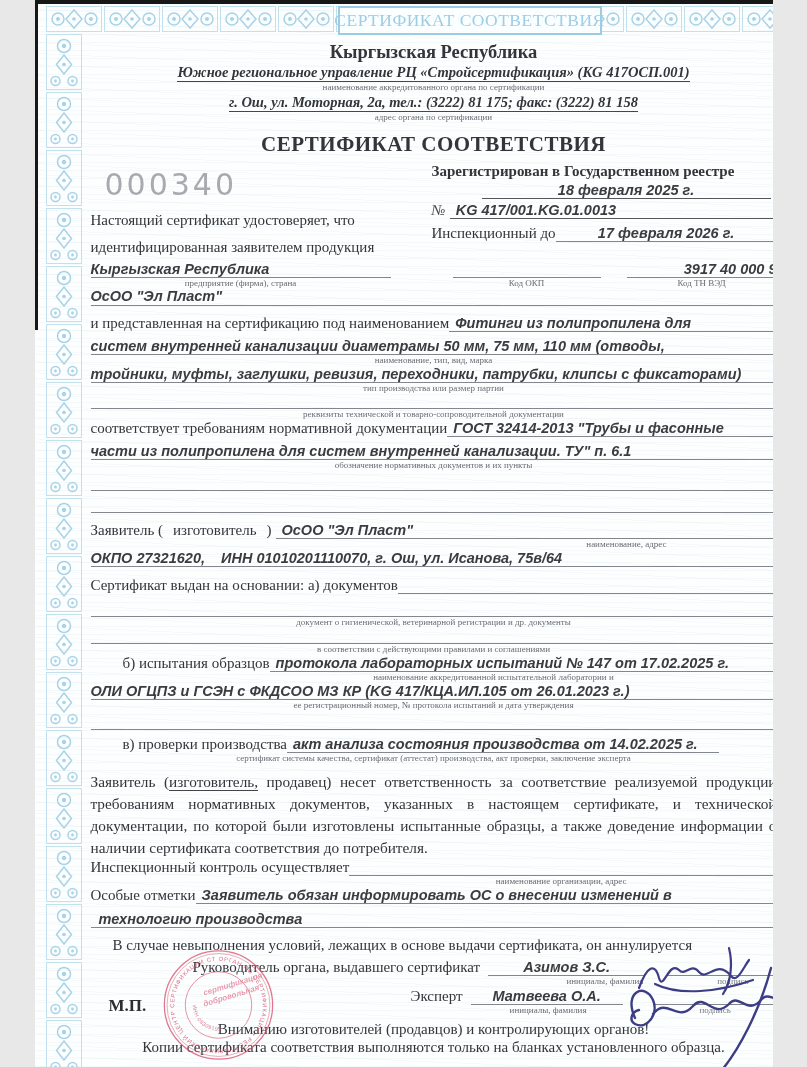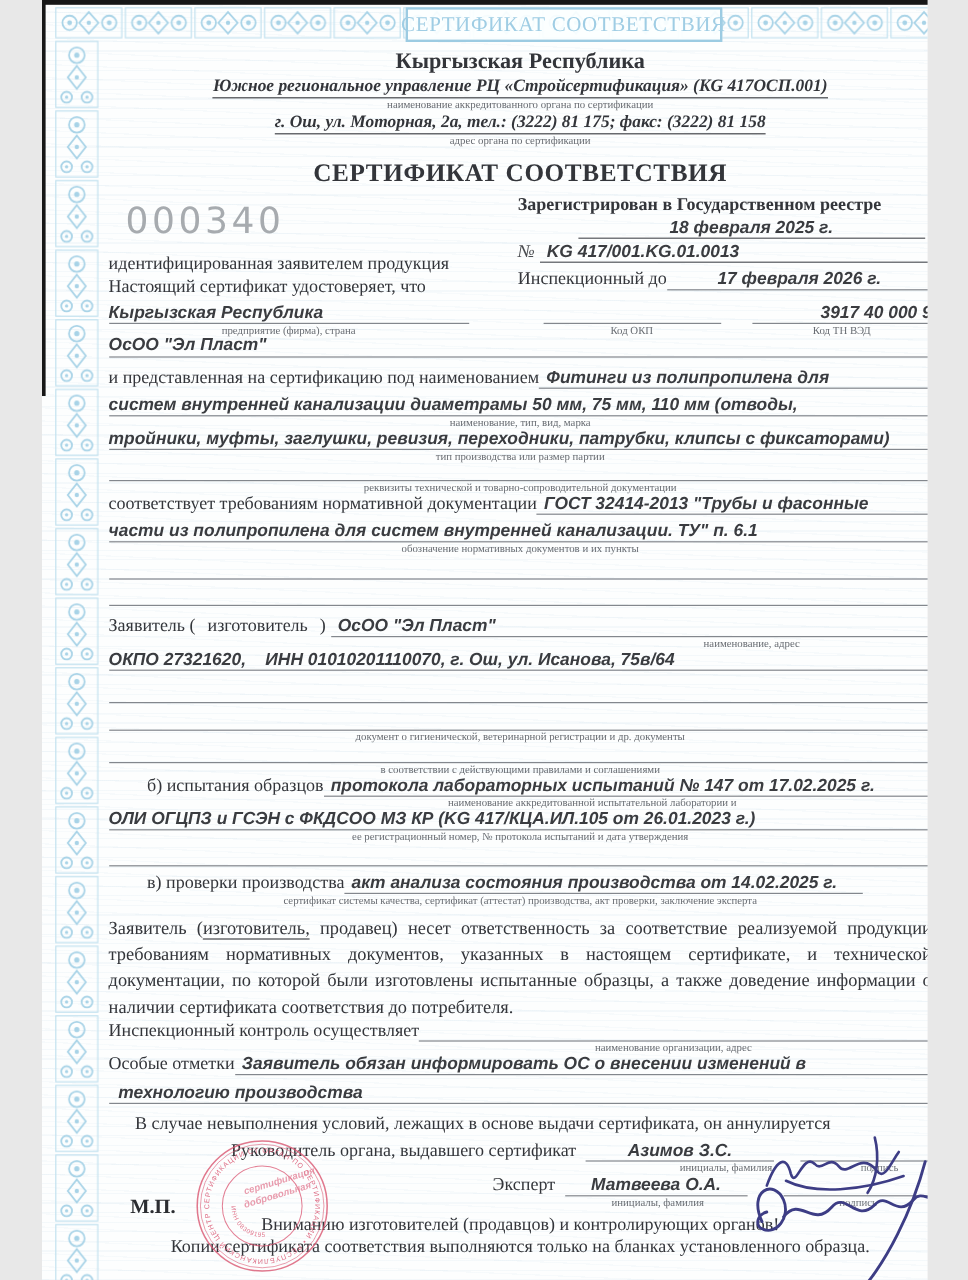--- a/index.html
+++ b/index.html
@@ -99,22 +99,22 @@
     <div class="cap">наименование аккредитованного органа по сертификации</div>
     <div class="c" style="margin-top:2px;">
       <span class="orgline">г. Ош, ул. Моторная, 2а, тел.: (3222) 81 175; факс: (3222) 81 158</span>
     </div>
     <div class="cap">адрес органа по сертификации</div>
     <div class="c big-title">СЕРТИФИКАТ СООТВЕТСТВИЯ</div>
 
     <div class="regwrap">
       <div style="flex:1;">
         <div class="blanknum">000340</div>
+        <div style="margin-top:2px;">Настоящий сертификат удостоверяет, что</div>
         <div style="margin-top:10px;">идентифицированная заявителем продукция</div>
-        <div style="margin-top:2px;">Настоящий сертификат удостоверяет, что</div>
       </div>
       <div class="regright">
         <div class="reglabel">Зарегистрирован в Государственном реестре</div>
         <div class="datebox val" style="margin:2px 6px 0 50px;">18 февраля 2025 г.</div>
         <div class="numrow">
           <span style="font-style:italic;color:#4a4c50;">№</span>
           <span class="fillu val" style="border-bottom:1.5px solid #55575c;margin-left:4px;">KG 417/001.KG.01.0013</span>
         </div>
         <div class="numrow" style="margin-top:6px;">
           <span>Инспекционный до</span>
@@ -158,20 +158,21 @@
     <div class="row" style="margin-top:9px;">
       <span>Заявитель (</span>
       <span style="margin:0 10px;">изготовитель</span>
       <span>)</span>
       <span class="fillu val" style="margin-left:4px;">ОсОО "Эл Пласт"</span>
     </div>
     <div class="cap" style="text-align:right;padding-right:110px;">наименование, адрес</div>
     <div class="ul val" style="margin-top:0;">ОКПО 27321620,&nbsp;&nbsp;&nbsp;&nbsp;ИНН 01010201110070, г. Ош, ул. Исанова, 75в/64</div>
 
     <div class="row" style="margin-top:9px;">
+      <span style="white-space:nowrap;">Сертификат выдан на основании: а) документов</span>
       <span class="fillu">&nbsp;</span>
     </div>
     <div class="emptyline" style="height:22px;"></div>
     <div class="cap">документ о гигиенической, ветеринарной регистрации и др. документы</div>
     <div class="emptyline" style="height:16px;"></div>
     <div class="cap">в соответствии с действующими правилами и соглашениями</div>
     <div class="row" style="margin-top:1px;">
       <span style="white-space:nowrap;margin-left:32px;font-family:Liberation Serif, serif;">б) испытания образцов</span>
       <span class="fillu val">протокола лабораторных испытаний № 147 от 17.02.2025 г.</span>
     </div>

